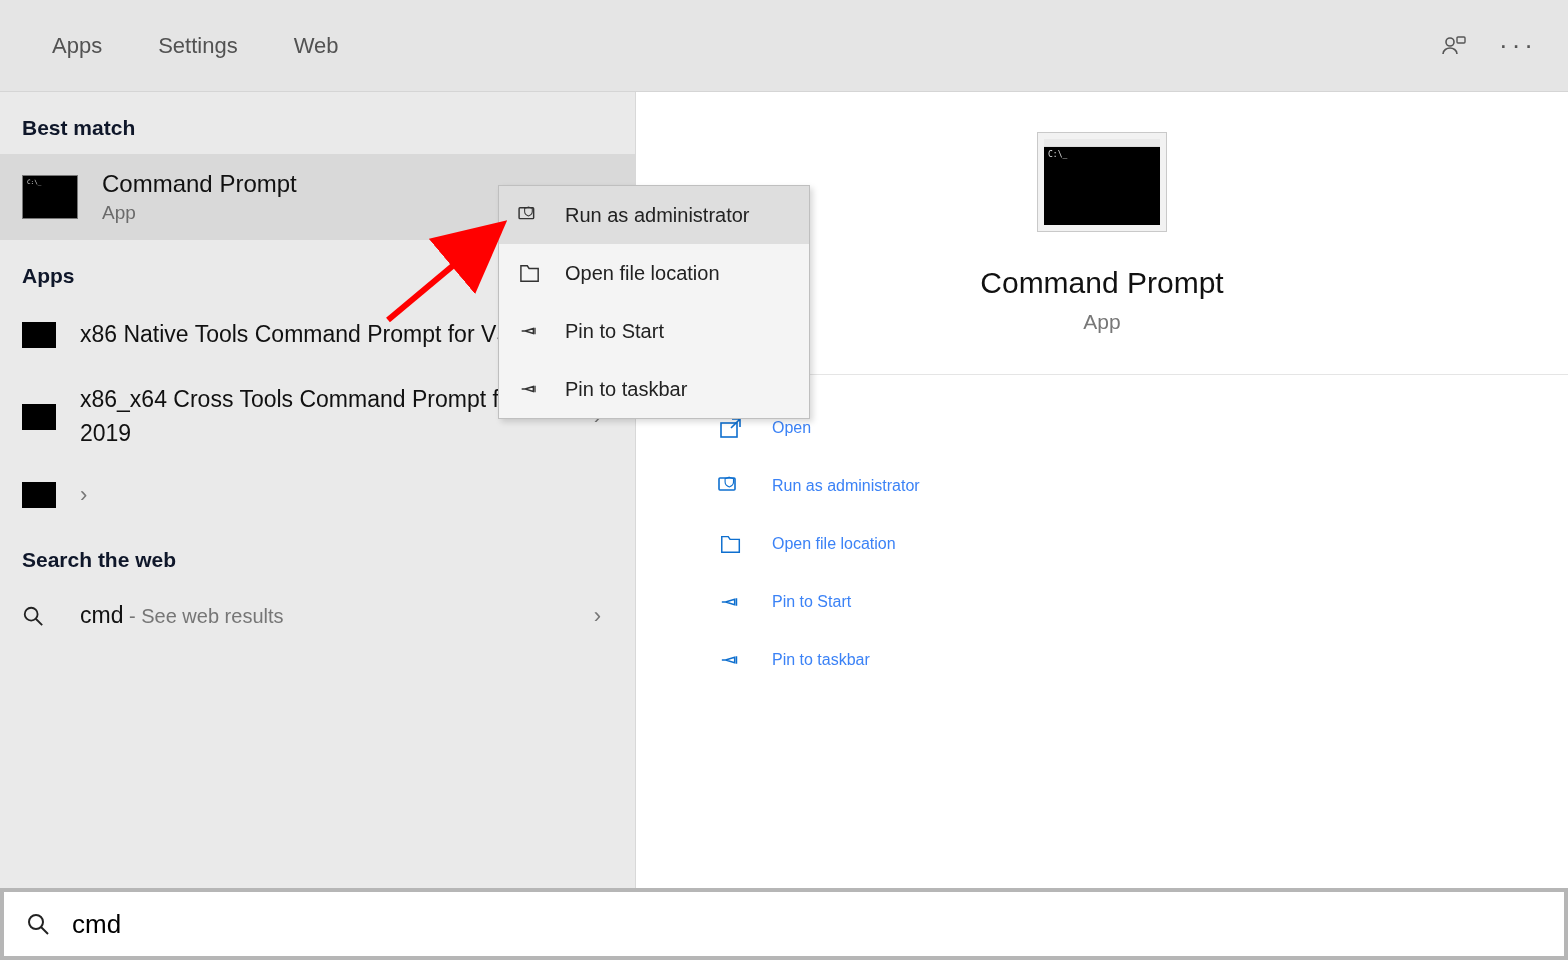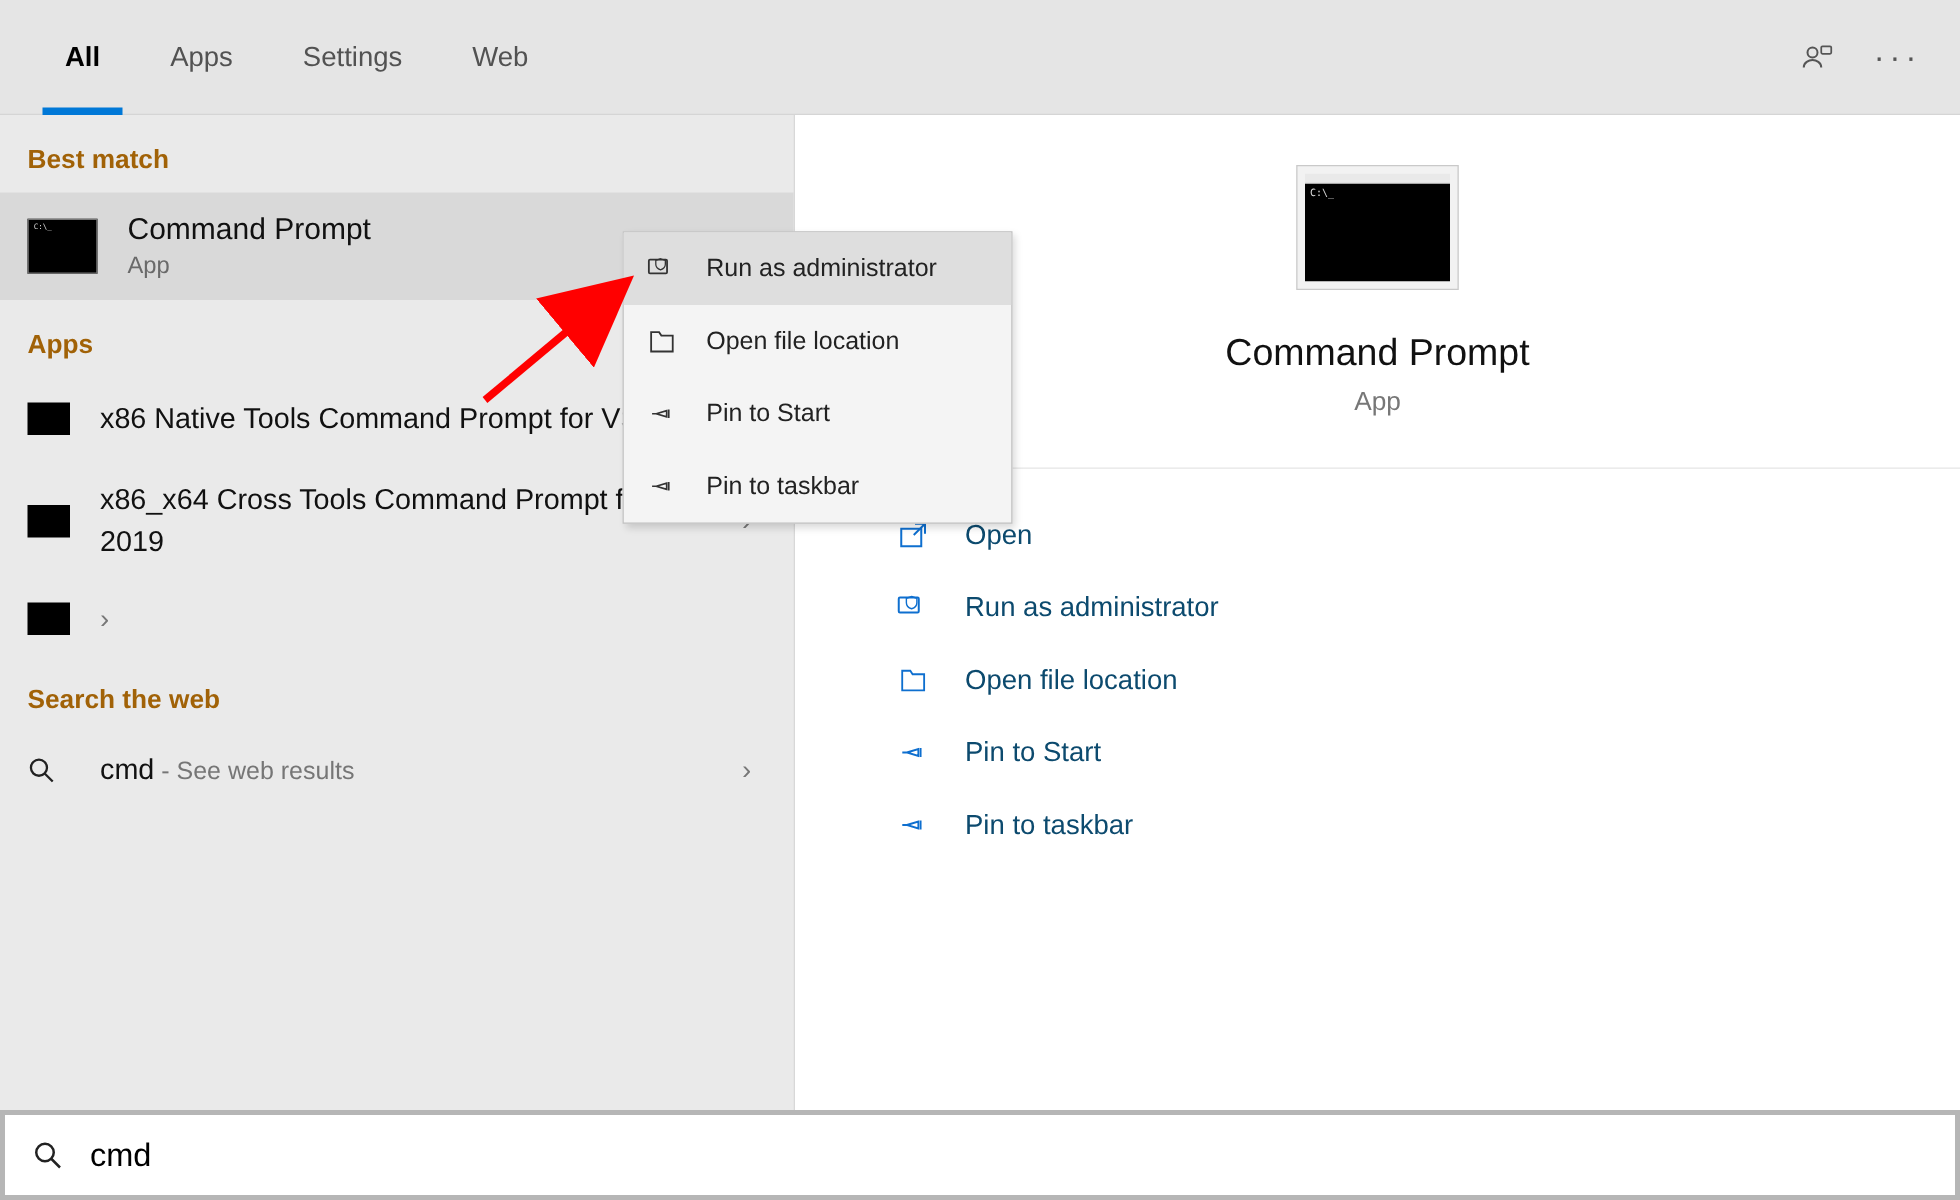--- a/index.html
+++ b/index.html
@@ -63,21 +63,21 @@
     width: 636px;
     background: #eaeaea;
     overflow: hidden;
     border-right: 1px solid #d8d8d8;
     position: relative;
   }
   .section-header {
     font-size: 21px;
     font-weight: 600;
     padding: 24px 22px 14px;
-    color: #a16207;
+    color: #0f172a;
   }
 
   .best-match {
     background: #d9d9d9;
     padding: 16px 22px;
     display: flex;
     align-items: center;
     gap: 24px;
   }
   .cmd-icon-sm {
@@ -180,22 +180,22 @@
     gap: 26px;
     padding: 16px 0;
     cursor: pointer;
   }
   .action .ico {
     width: 30px; height: 26px;
     color: #0e6fcf;
     display: flex; align-items: center; justify-content: center;
   }
   .action .lbl {
-    font-size: 22px;
-    color: #0c4a6e;
+    font-size: 16px;
+    color: #3b82f6;
   }
 
   
   .ctx-menu {
     position: absolute;
     left: 498px; top: 185px;
     width: 312px;
     background: #f4f4f4;
     border: 1px solid #bfbfbf;
     box-shadow: 3px 3px 6px rgba(0,0,0,.15);
@@ -271,21 +271,20 @@
     </g>
     <g id="i-people">
       <circle cx="9" cy="8" r="4" fill="none" stroke="currentColor" stroke-width="1.6"></circle>
       <path d="M2 20 c0-4 4-6 7-6 s7 2 7 6" fill="none" stroke="currentColor" stroke-width="1.6"></path>
       <rect x="16" y="3" width="8" height="6" rx="1" fill="none" stroke="currentColor" stroke-width="1.4"></rect>
     </g>
   </defs>
 </svg>
 
 <div class="tabs-bar">
-  <div class="tab active">All</div>
   <div class="tab">Apps</div>
   <div class="tab">Settings</div>
   <div class="tab">Web</div>
   <div class="tabs-spacer"></div>
   <div class="tabs-icon">
     <svg width="28" height="24" viewBox="0 0 26 24">
         <use href="#i-people"></use>
       </svg>
   </div>
   <div class="tabs-icon dots">···</div>

